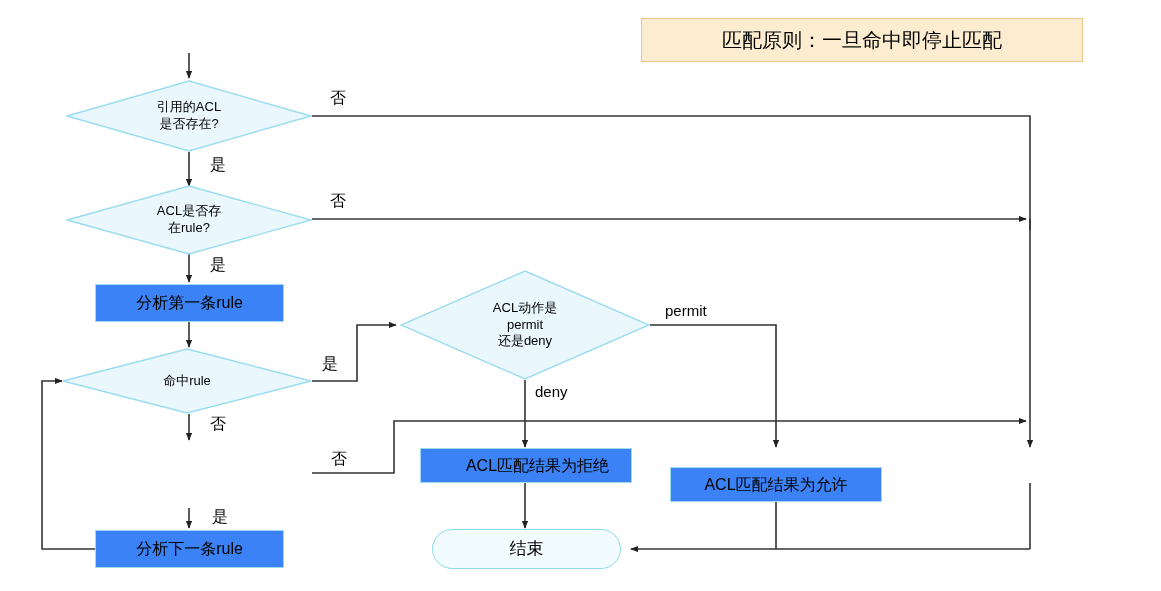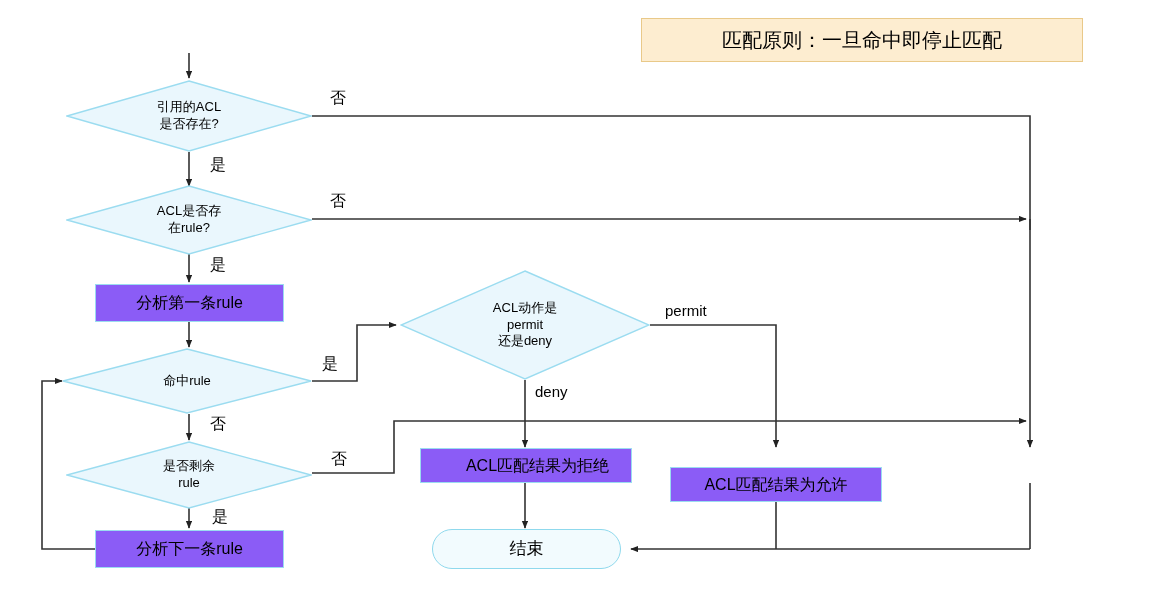--- a/index.html
+++ b/index.html
@@ -36,21 +36,21 @@
     line-height: 1.25;
     white-space: pre-line;
   }
   .terminator {
     background: #f2fbfe;
     border: 1.6px solid #8fd9ed;
     border-radius: 22px;
     font-size: 17px;
   }
   .process {
-    background: #8b5cf6;
+    background: #3b82f6;
     border: 1.4px solid #9bdcf0;
     font-size: 16px;
     text-align: right;
   }
   .decision-wrap {
     position: absolute;
   }
   .decision-wrap .diamond-svg {
     position: absolute;
     left: 0;
@@ -165,27 +165,20 @@
 
   <div class="node process" style="left:95px; top:284px; width:189px; height:38px;">分析第一条rule</div>
 
   <div class="decision-wrap" style="left:62px; top:348px; width:250px; height:66px;">
     <svg class="diamond-svg" width="250" height="66" viewBox="0 0 250 66" xmlns="http://www.w3.org/2000/svg">
       <polygon points="125,1 249,33 125,65 1,33" fill="#eaf7fd" stroke="#9bdcf0" stroke-width="1.4"></polygon>
     </svg>
     <div class="decision-label">命中rule</div>
   </div>
 
-  <div class="decision-wrap" style="left:66px; top:441px; width:246px; height:68px;">
-    <svg class="diamond-svg" width="246" height="68" viewBox="0 0 246 68" xmlns="http://www.w3.org/2000/svg">
-      <polygon points="123,1 245,34 123,67 1,34" fill="#eaf7fd" stroke="#9bdcf0" stroke-width="1.4"></polygon>
-    </svg>
-    <div class="decision-label">是否剩余
-rule</div>
-  </div>
 
   <div class="node process" style="left:95px; top:530px; width:189px; height:38px;">分析下一条rule</div>
 
   <div class="decision-wrap" style="left:400px; top:270px; width:250px; height:110px;">
     <svg class="diamond-svg" width="250" height="110" viewBox="0 0 250 110" xmlns="http://www.w3.org/2000/svg">
       <polygon points="125,1 249,55 125,109 1,55" fill="#eaf7fd" stroke="#9bdcf0" stroke-width="1.4"></polygon>
     </svg>
     <div class="decision-label">ACL动作是
 permit
 还是deny</div>

